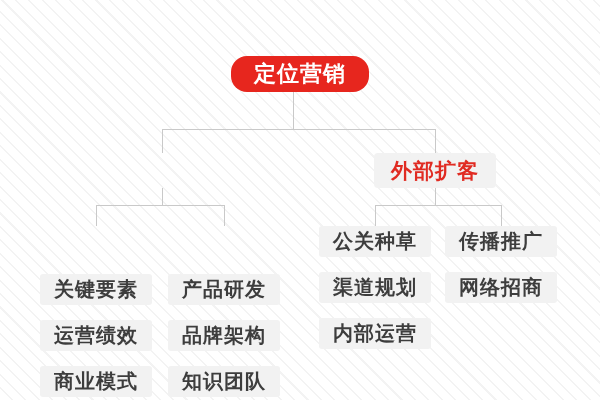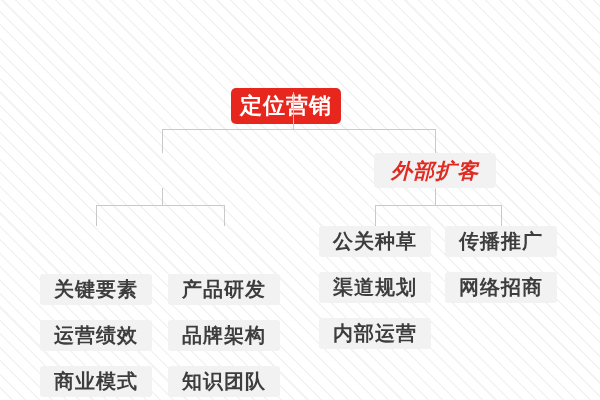--- a/index.html
+++ b/index.html
@@ -13,36 +13,35 @@
     font-family:"Liberation Sans","DejaVu Sans",sans-serif;
   }
   .node{
     position:absolute;
     display:flex;align-items:center;justify-content:center;
     font-weight:bold;
     letter-spacing:1px;
     white-space:nowrap;
   }
   .root{
-    left:231px;top:56px;width:110px;height:36px;
+    left:231px;top:56px;width:138px;height:36px;
     background:var(--root-bg,#e7261e);
     color:var(--root-text,#ffffff);
     font-size:22px;
-    border-radius:5px;
-    margin-top:32px;
+    border-radius:16px;
   }
   .branch{
     width:122px;height:35px;top:153px;
     background:var(--node-bg,#f2f2f2);
     color:var(--branch-text,#e02b22);
     font-size:21px;
     border-radius:4px;
   }
   .branch.left{left:101px;}
-  .branch.right{left:374px;font-style:italic;}
+  .branch.right{left:374px;}
   .leaf-grid{
     position:absolute;
     display:grid;
     grid-template-columns:112px 112px;
     grid-auto-rows:31px;
     row-gap:15px;
   }
   .leaf-grid.left{left:40px;top:226px;column-gap:16px;margin-top:48px;}
   .leaf-grid.right{left:319px;top:226px;column-gap:14px;}
   .leaf{

